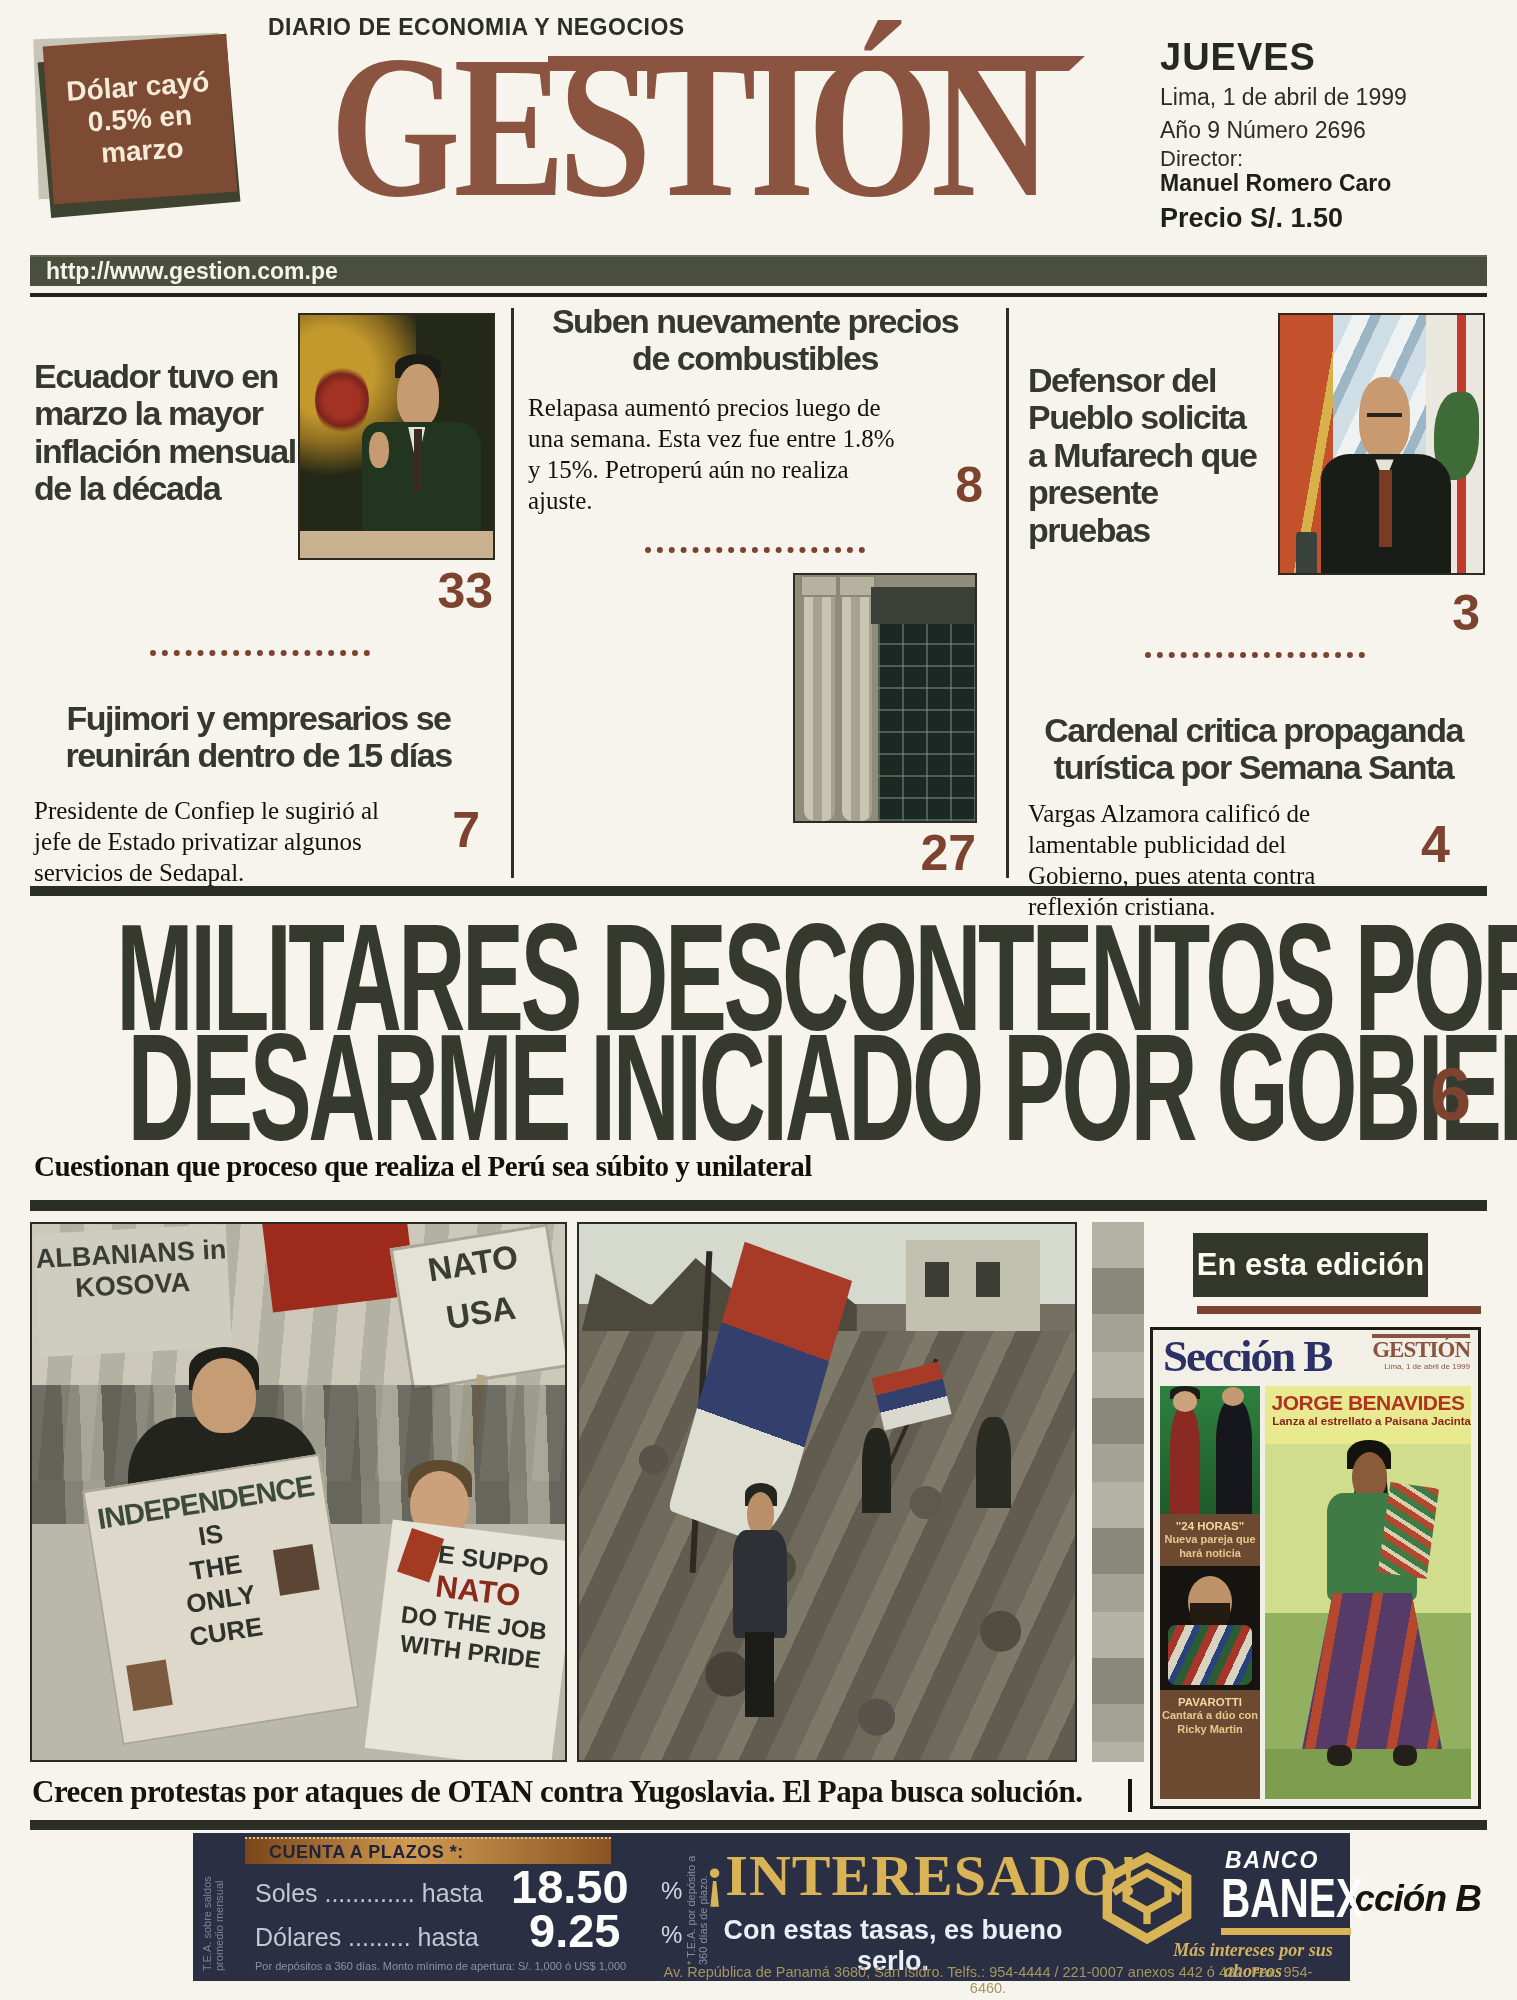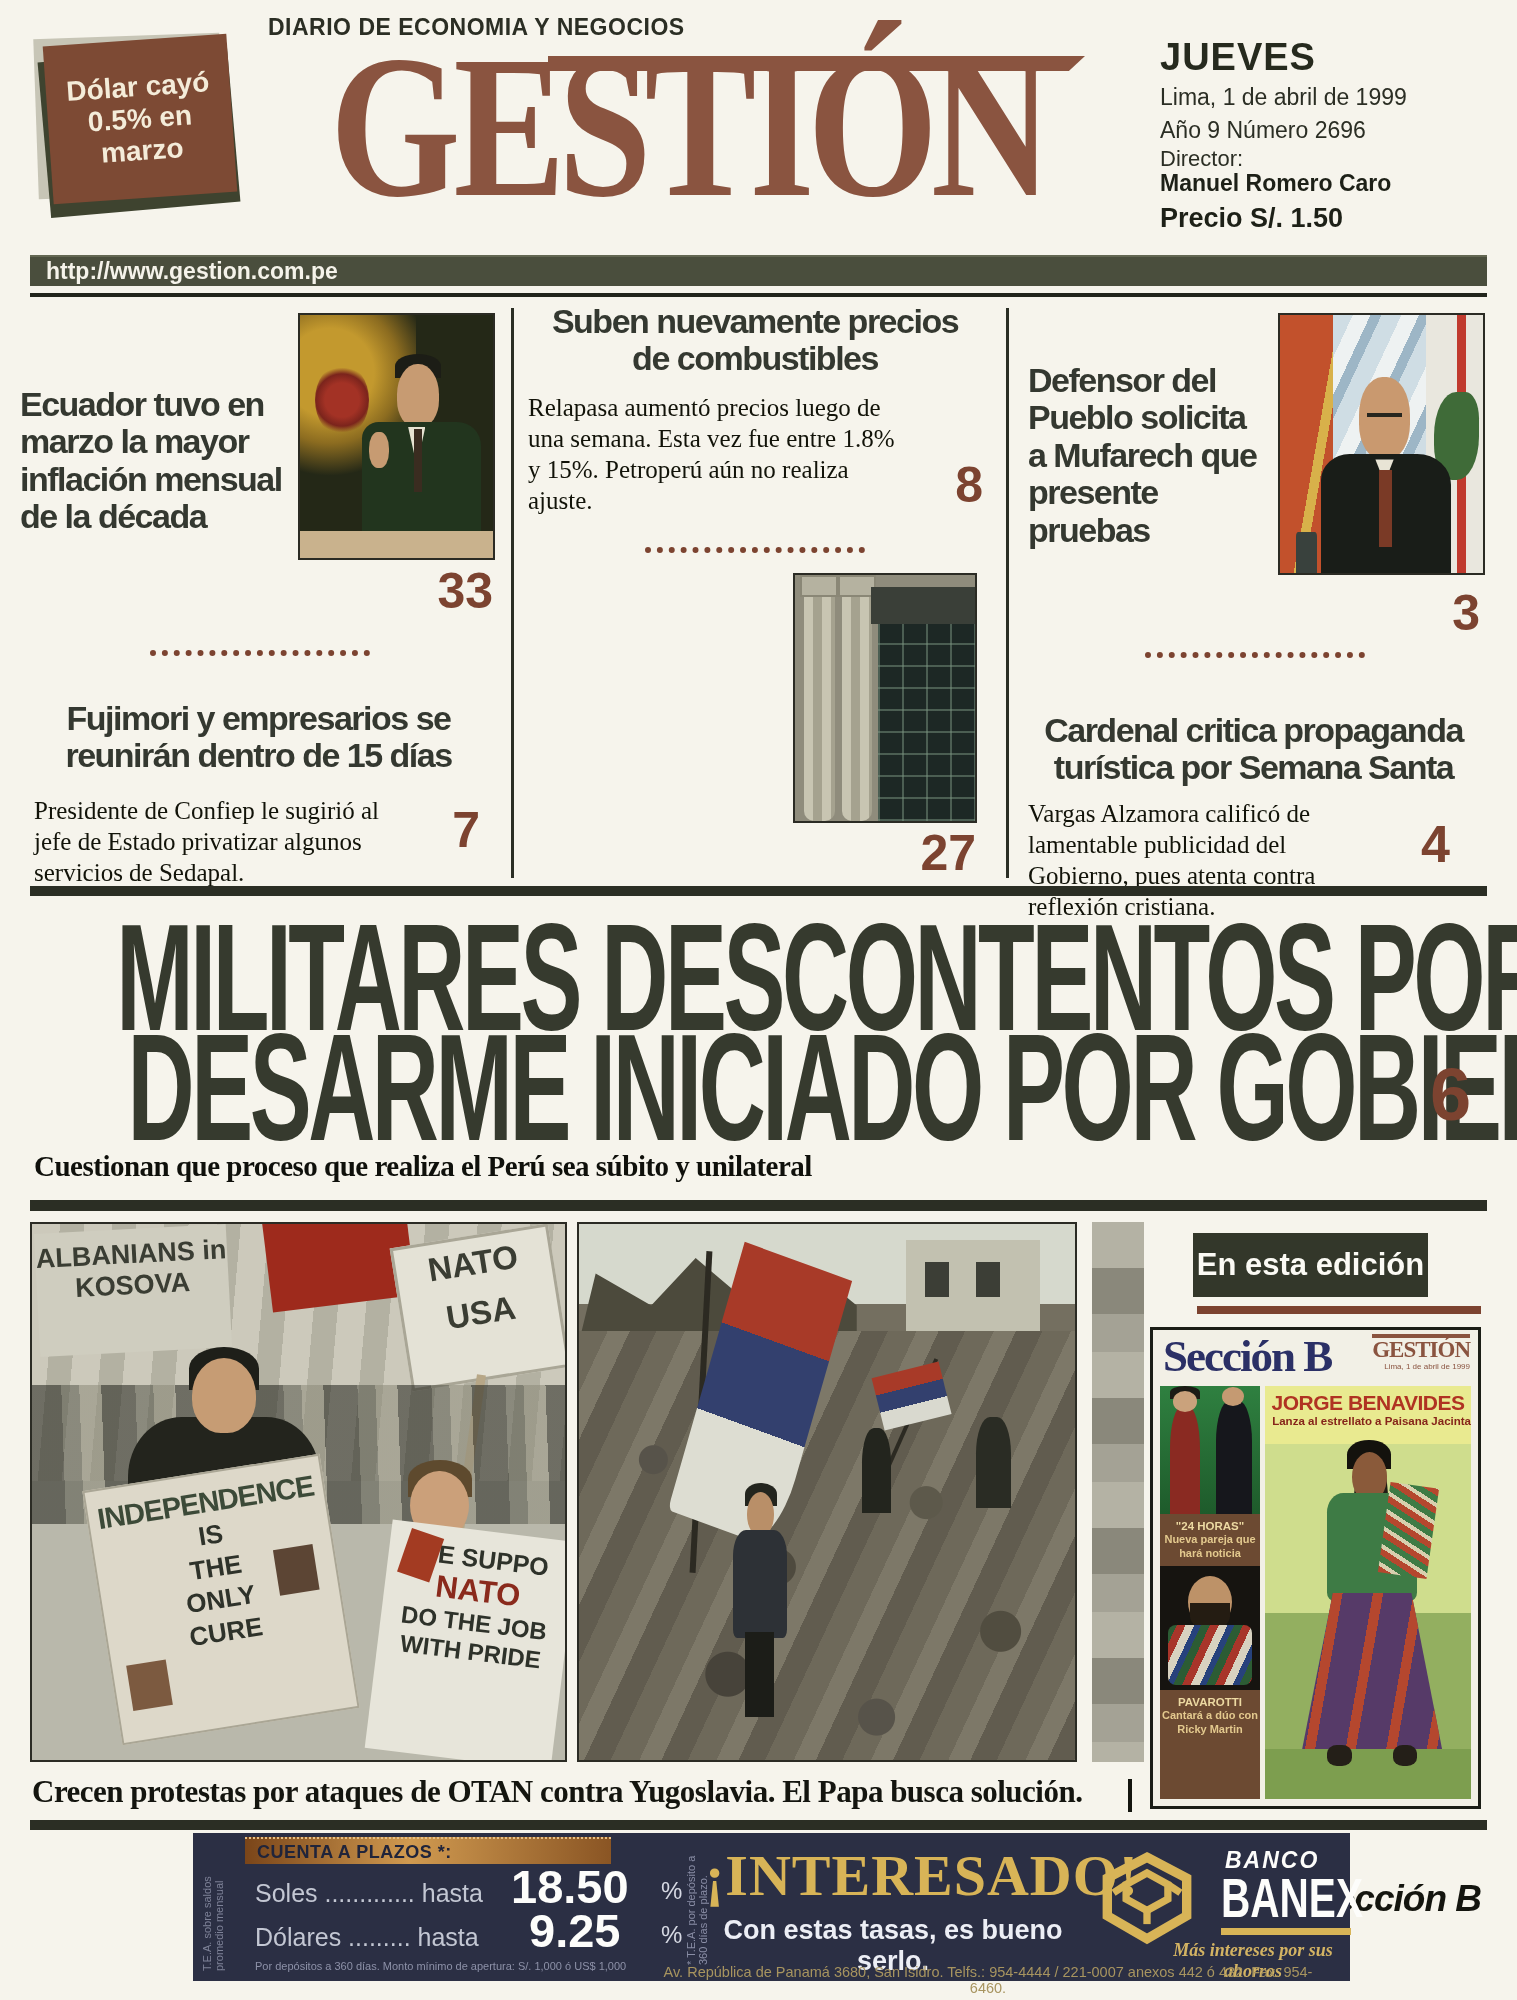--- a/index.html
+++ b/index.html
@@ -35,21 +35,21 @@
   .rule-header { left:30px; top:293px; width:1457px; height:4px; background:#22251c; }
 
   
   .vrule { width:3px; background:#2b2e24; top:308px; height:570px; }
   .vrule-1 { left:511px; } .vrule-2 { left:1006px; }
   .t-head { font-weight:700; color:#343830; letter-spacing:-1.5px; line-height:1.1; font-size:34px; }
   .t-sum  { font-family:"Liberation Serif", serif; font-size:25px; line-height:1.24; color:#121309; }
   .t-page { font-weight:700; color:#7c4330; font-size:50px; text-align:right; line-height:1; }
   .dotline { border-bottom:6px dotted #7c4330; height:0; }
 
-  .t1-head { left:20px; top:358px; width:270px;margin-top:28px; }
+  .t1-head { left:34px; top:358px; width:270px; }
   .photo-frame { border:2px solid #2b2b24; box-sizing:border-box; overflow:hidden; }
   .photo1 { left:298px; top:313px; width:197px; height:247px; background:#242817; }
   .t1-page { left:398px; top:566px; width:95px; }
   .dot1 { left:150px; top:650px; width:220px; }
   .t4-head { left:36px; top:700px; width:445px; text-align:center; }
   .t4-sum { left:34px; top:795px; width:350px; }
   .t4-page { left:420px; top:805px; width:60px; }
 
   .t2-head { left:520px; top:303px; width:470px; text-align:center; }
   .t2-sum { left:528px; top:392px; width:375px; }
@@ -239,21 +239,21 @@
   .caption { left:32px; top:1774px; font-family:"Liberation Serif", serif; font-weight:700;
     font-size:31px; color:#14150f; letter-spacing:-0.5px;text-align:right; }
   .caption-tick { left:1128px; top:1779px; width:4px; height:33px; background:#14150f; }
   .rule-bottom { left:30px; top:1820px; width:1457px; height:10px; background:#2b2e24; }
 
   
   .ad { left:193px; top:1833px; width:1157px; height:148px; background:#2b2f44; }
   .ad * { position:absolute; }
   .ad-orange { left:52px; top:4px; width:366px; height:27px;
     background:linear-gradient(90deg,#7a4519,#d09a50 45%,#8a5524);
-    color:#20243a; font-weight:800; font-size:18px; line-height:27px; padding-left:12px;
+    color:#20243a; font-weight:800; font-size:18px; line-height:27px; padding-left:24px;
     box-sizing:border-box; letter-spacing:.5px; border-top:2px dotted #e8c084; }
   .ad-vert { writing-mode:vertical-rl; transform:rotate(180deg); font-size:11px; color:#7e8298; height:110px; }
   .ad-vertL { left:8px; top:28px; }
   .ad-vertR { left:492px; top:22px; color:#8a8ea6; }
   .ad-rate-label { font-size:25px; color:#c3c7d3; }
   .ad-soles-label { left:62px; top:46px; }
   .ad-dol-label { left:62px; top:90px; }
   .ad-rate { font-weight:800; font-size:47px; line-height:1; color:#fdfdfb; }
   .ad-soles-rate { left:318px; top:30px; }
   .ad-dol-rate { left:336px; top:74px; }

